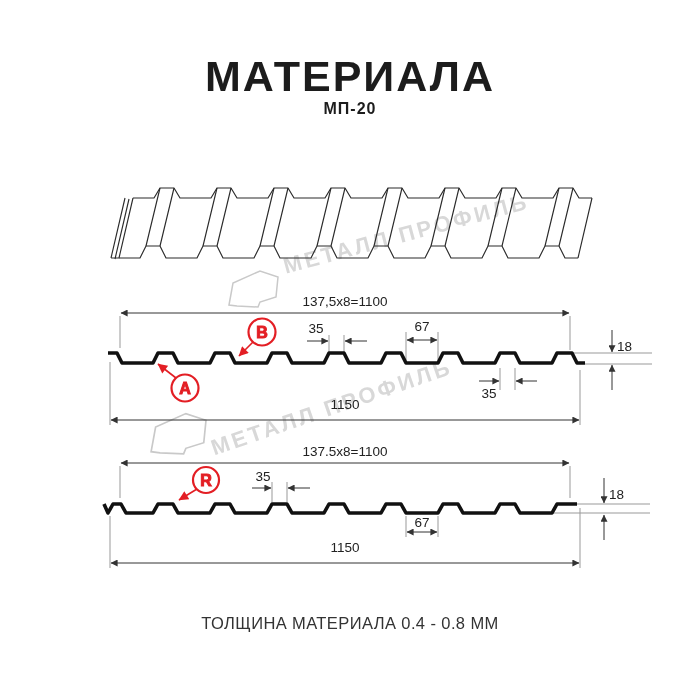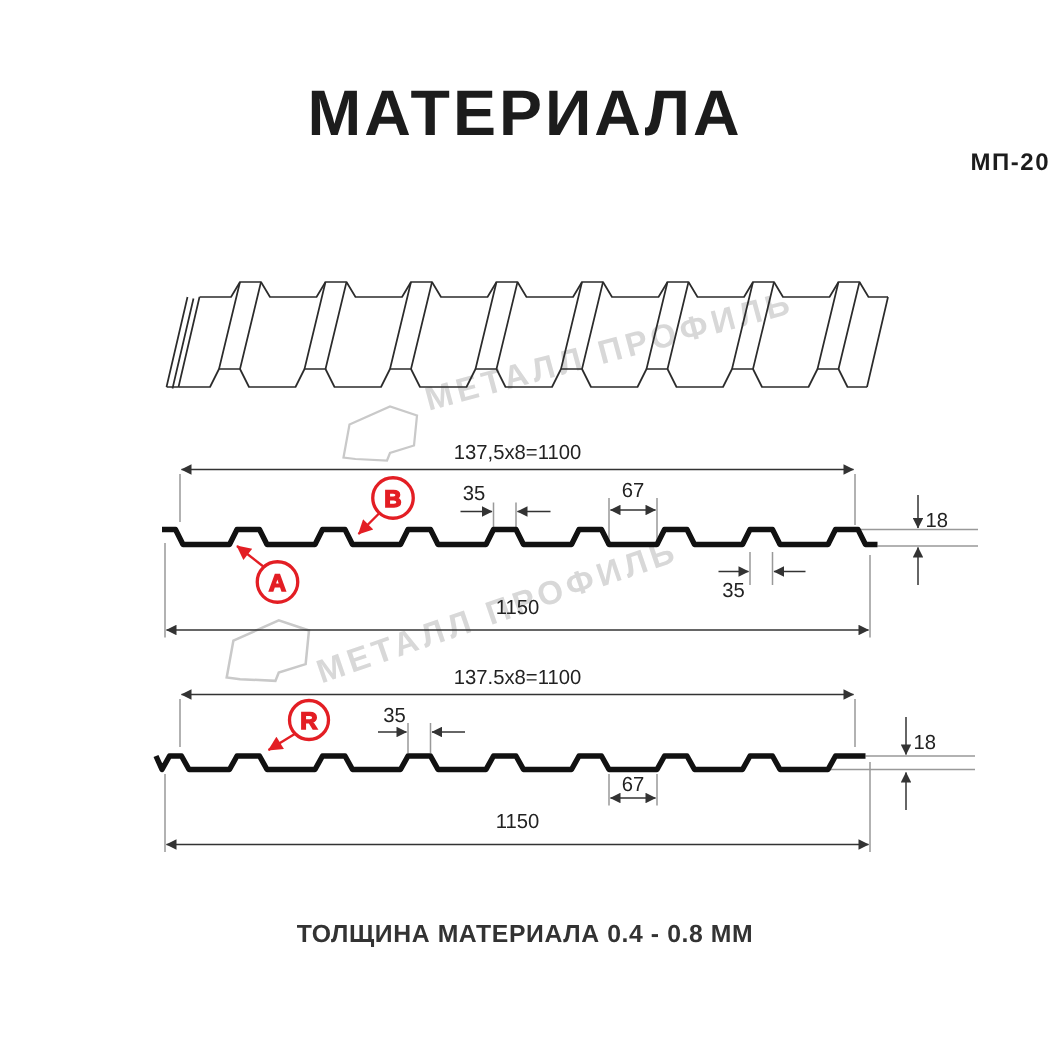--- a/index.html
+++ b/index.html
@@ -1,23 +1,23 @@
 <!DOCTYPE html>
 <html><head>
 <meta charset="utf-8">
 <style>
   html,body{margin:0;padding:0;background:#fff;}
   .canvas{position:relative;width:700px;height:700px;background:#fff;overflow:hidden;
           font-family:"Liberation Sans",sans-serif;}
   .title{position:absolute;left:0;top:52px;width:700px;text-align:center;
          font-size:43px;font-weight:800;letter-spacing:2px;color:#1c1c1c;}
-  .subtitle{position:absolute;left:0;top:100px;width:700px;text-align:right;
+  .subtitle{position:absolute;left:0;top:100px;width:700px;text-align:center;
          font-size:16px;font-weight:700;letter-spacing:1px;color:#1c1c1c;}
   .footer{position:absolute;left:0;top:614px;width:700px;text-align:center;
-         font-size:16.5px;font-weight:700;letter-spacing:.4px;color:#333;}
+         font-size:16.5px;font-weight:400;letter-spacing:.4px;color:#333;}
   .wm{position:absolute;white-space:nowrap;color:#d8d8d8;font-weight:700;
       font-size:22px;letter-spacing:3px;transform-origin:0 50%;z-index:1;}
   .wm1{left:284px;top:254px;transform:rotate(-15deg);}
   .wm2{left:212px;top:436px;transform:rotate(-19deg);}
   svg.draw{position:absolute;left:0;top:0;z-index:2;}
   svg text{font-family:"Liberation Sans",sans-serif;font-size:13.5px;fill:#222;}
   svg text.red{fill:#e31e24;font-size:16px;font-weight:700;}
   .thick{stroke:#111;stroke-width:3.6;fill:none;stroke-linejoin:round;}
   .thin{stroke:#2b2b2b;stroke-width:1.15;fill:none;stroke-linejoin:round;}
   .dim{stroke:#333;stroke-width:1;fill:none;}

